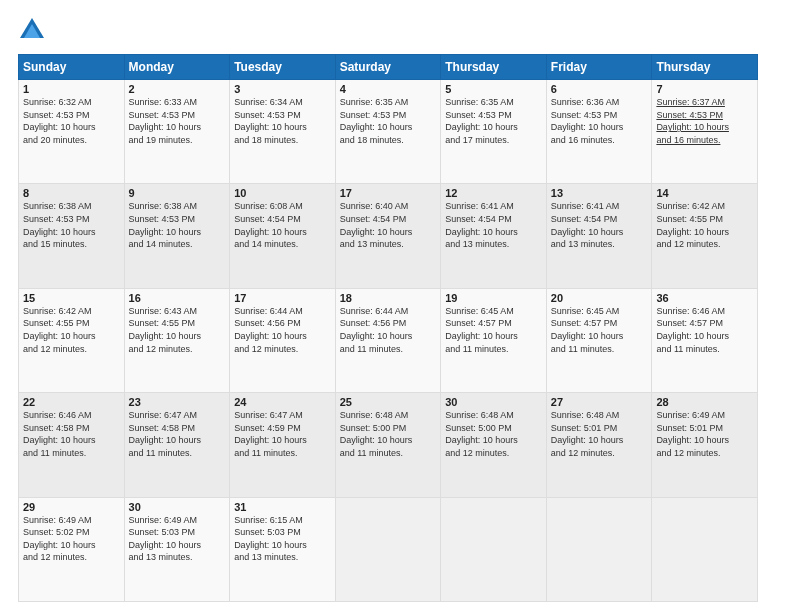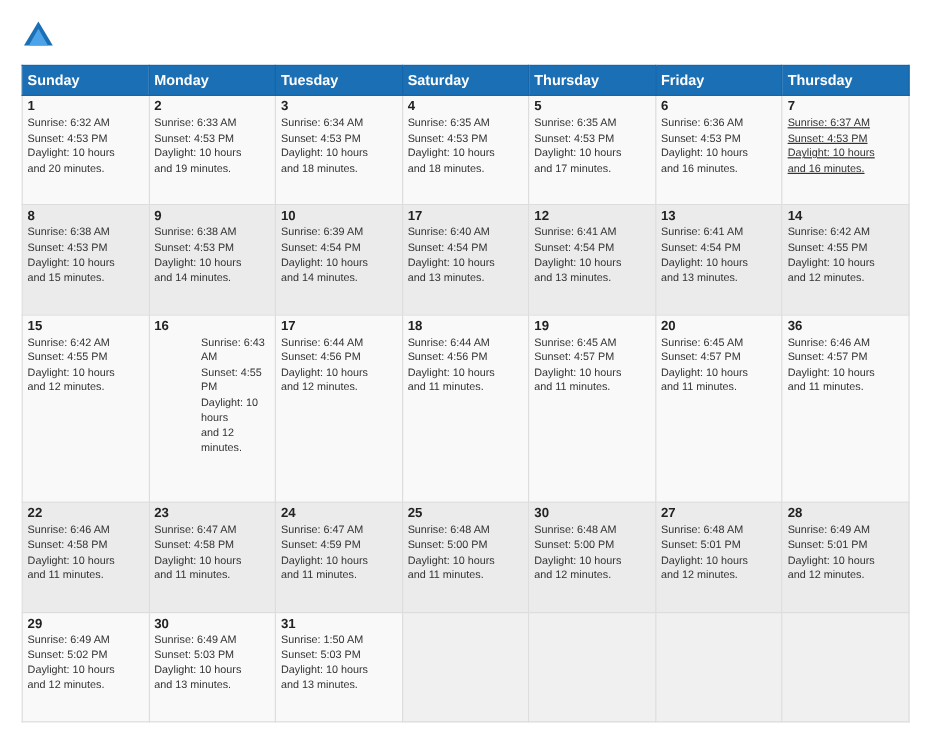--- a/index.html
+++ b/index.html
@@ -194,21 +194,21 @@
           </td>
           <td>
             <span class="day-num">9</span>
             <div class="day-info" style="white-space: pre-line;">Sunrise: 6:38 AM
 Sunset: 4:53 PM
 Daylight: 10 hours
 and 14 minutes.</div>
           </td>
           <td>
             <span class="day-num">10</span>
-            <div class="day-info" style="white-space: pre-line;">Sunrise: 6:39 AM
+            <div class="day-info" style="white-space: pre-line;">Sunrise: 6:08 AM
 Sunset: 4:54 PM
 Daylight: 10 hours
 and 14 minutes.</div>
           </td>
           <td>
             <span class="day-num">17</span>
             <div class="day-info" style="white-space: pre-line;">Sunrise: 6:40 AM
 Sunset: 4:54 PM
 Daylight: 10 hours
 and 13 minutes.</div>
@@ -238,21 +238,21 @@
         <tr>
           <td>
             <span class="day-num">15</span>
             <div class="day-info" style="white-space: pre-line;">Sunrise: 6:42 AM
 Sunset: 4:55 PM
 Daylight: 10 hours
 and 12 minutes.</div>
           </td>
           <td>
             <span class="day-num">16</span>
-            <div class="day-info" style="white-space: pre-line; margin-left: 39px;">Sunrise: 6:43 AM
+            <div class="day-info" style="white-space: pre-line;">Sunrise: 6:43 AM
 Sunset: 4:55 PM
 Daylight: 10 hours
 and 12 minutes.</div>
           </td>
           <td>
             <span class="day-num">17</span>
             <div class="day-info" style="white-space: pre-line;">Sunrise: 6:44 AM
 Sunset: 4:56 PM
 Daylight: 10 hours
 and 12 minutes.</div>
@@ -347,21 +347,21 @@
           </td>
           <td>
             <span class="day-num">30</span>
             <div class="day-info" style="white-space: pre-line;">Sunrise: 6:49 AM
 Sunset: 5:03 PM
 Daylight: 10 hours
 and 13 minutes.</div>
           </td>
           <td>
             <span class="day-num">31</span>
-            <div class="day-info" style="white-space: pre-line;">Sunrise: 1:50 AM
+            <div class="day-info" style="white-space: pre-line;">Sunrise: 6:15 AM
 Sunset: 5:03 PM
 Daylight: 10 hours
 and 13 minutes.</div>
           </td>
           <td class="empty"></td>
           <td class="empty"></td>
           <td class="empty"></td>
           <td class="empty"></td>
         </tr>
       </tbody>

